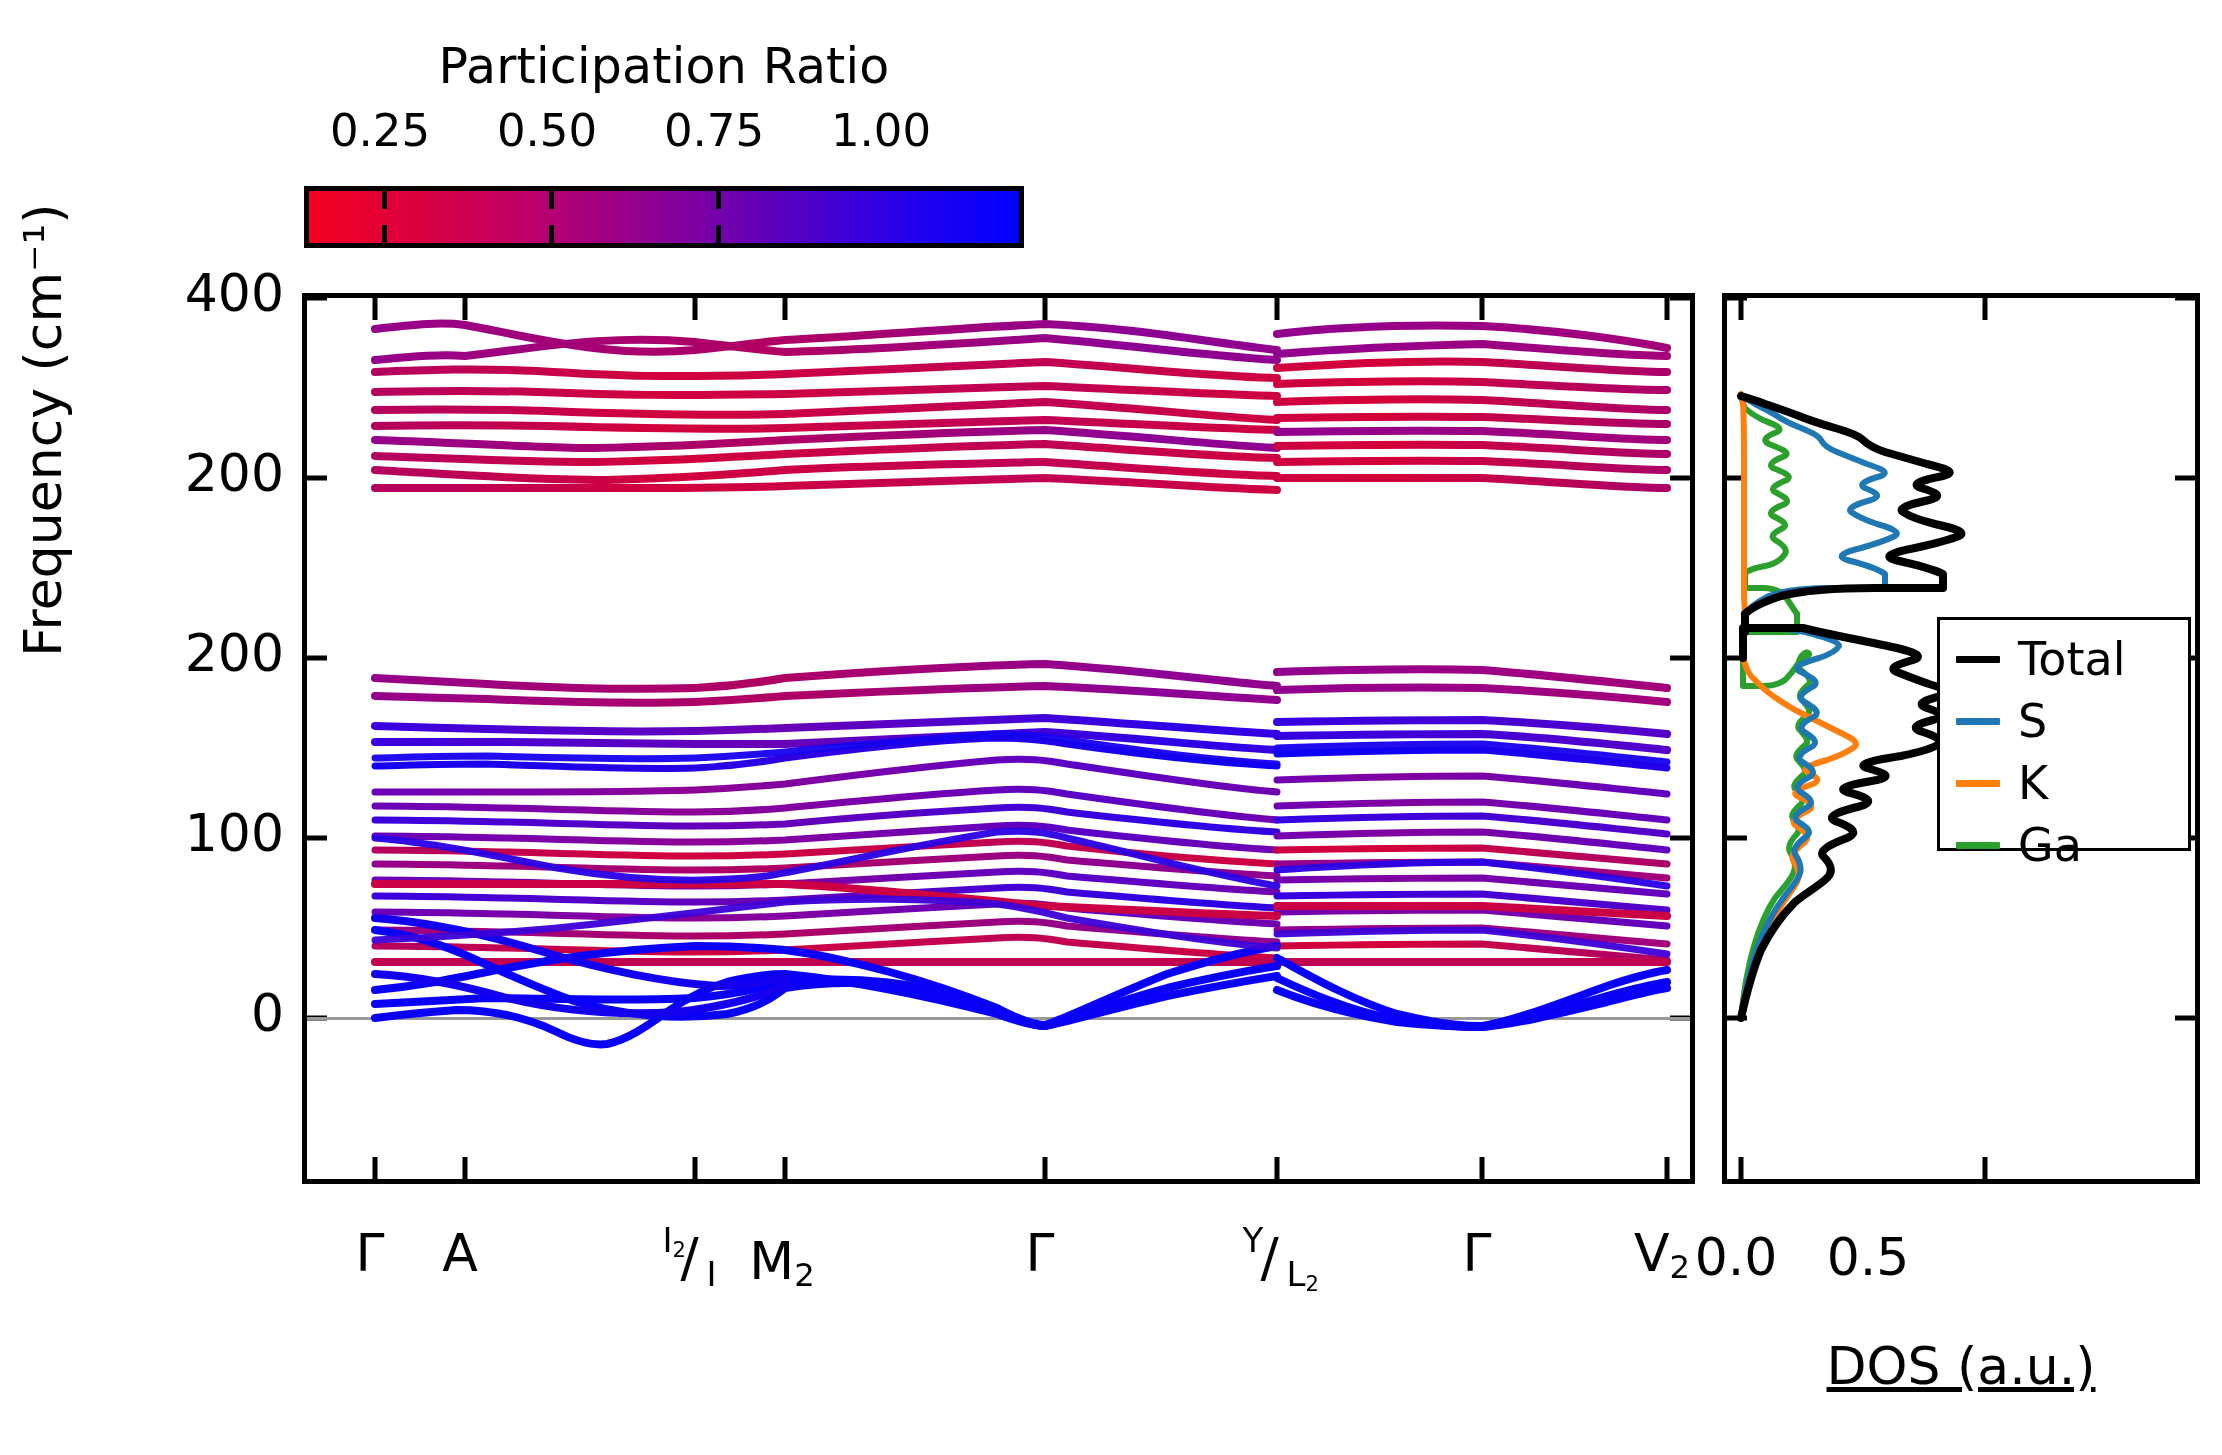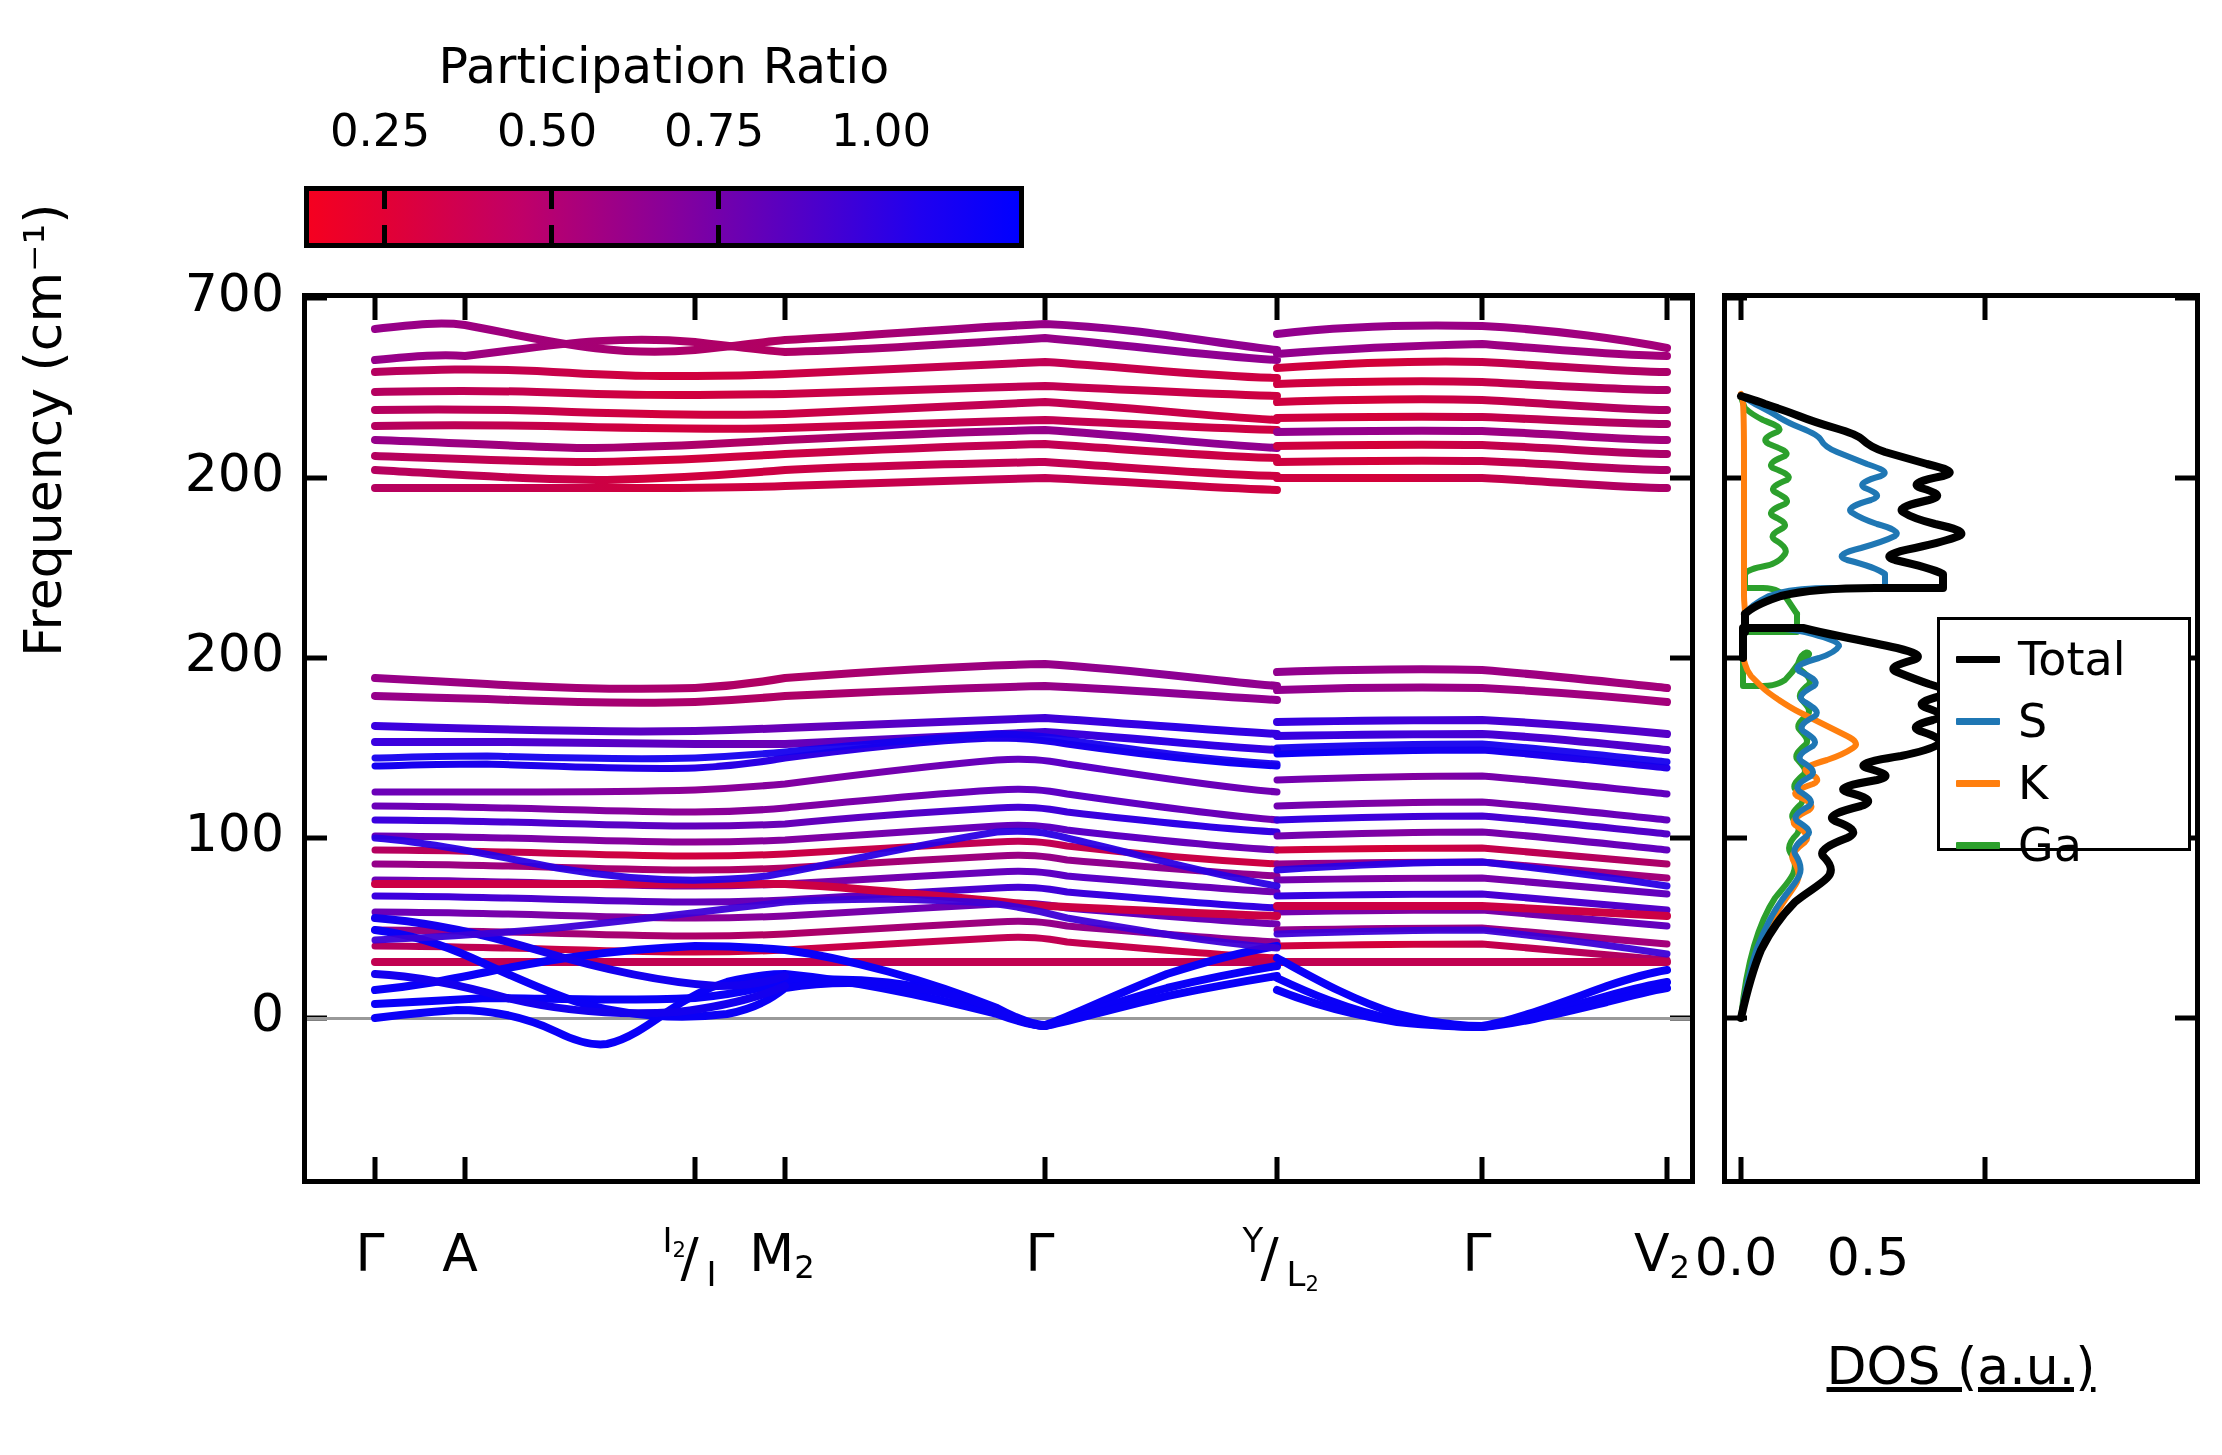--- a/index.html
+++ b/index.html
@@ -88,21 +88,21 @@
       <div class="cb-tick bot" style="left:73px;"></div>
       <div class="cb-tick top" style="left:240px;"></div>
       <div class="cb-tick bot" style="left:240px;"></div>
       <div class="cb-tick top" style="left:407px;"></div>
       <div class="cb-tick bot" style="left:407px;"></div>
     </div>
   </div>
 
   <div id="ylabel">Frequency (cm⁻¹)</div>
 
-  <div class="ytick-lbl" style="top: 293px; right: 1938px;">700</div>
+  <div class="ytick-lbl" style="top: 293px; right: 1938px;">400</div>
   <div class="ytick-lbl" style="top: 473px; right: 1938px;">200</div>
   <div class="ytick-lbl" style="top: 653px; right: 1938px; margin-left: 42px;">200</div>
   <div class="ytick-lbl" style="top: 833px; right: 1938px;">100</div>
   <div class="ytick-lbl" style="top: 1013px; right: 1938px;">0</div>
 
   <div id="band-axes">
 
     <div class="ytick" style="top:0px;"></div>
     <div class="ytick-r" style="top:0px;"></div>
     <div class="ytick" style="top:180px;"></div>
@@ -323,21 +323,21 @@
 
   <div class="xlabel" style="left:370px;">Γ</div>
   <div class="xlabel" style="left:460px;">A</div>
   <div class="xlabel" style="left:692px;">
     <span class="frac">
       <span class="num">I<sub>2</sub></span>
       <span class="sl">/</span>
       <span class="den">I</span>
     </span>
   </div>
-  <div class="xlabel" style="left:782px;">M<sub>2</sub></div>
+  <div class="xlabel" style="left:782px;margin-top:8px;">M<sub>2</sub></div>
   <div class="xlabel" style="left:1040px;">Γ</div>
   <div class="xlabel" style="left:1272px;">
     <span class="frac">
       <span class="num">Y</span>
       <span class="sl">/</span>
       <span class="den">L<sub>2</sub></span>
     </span>
   </div>
   <div class="xlabel" style="left:1477px;">Γ</div>
   <div class="xlabel" style="left:1662px;">V<sub>2</sub></div>

